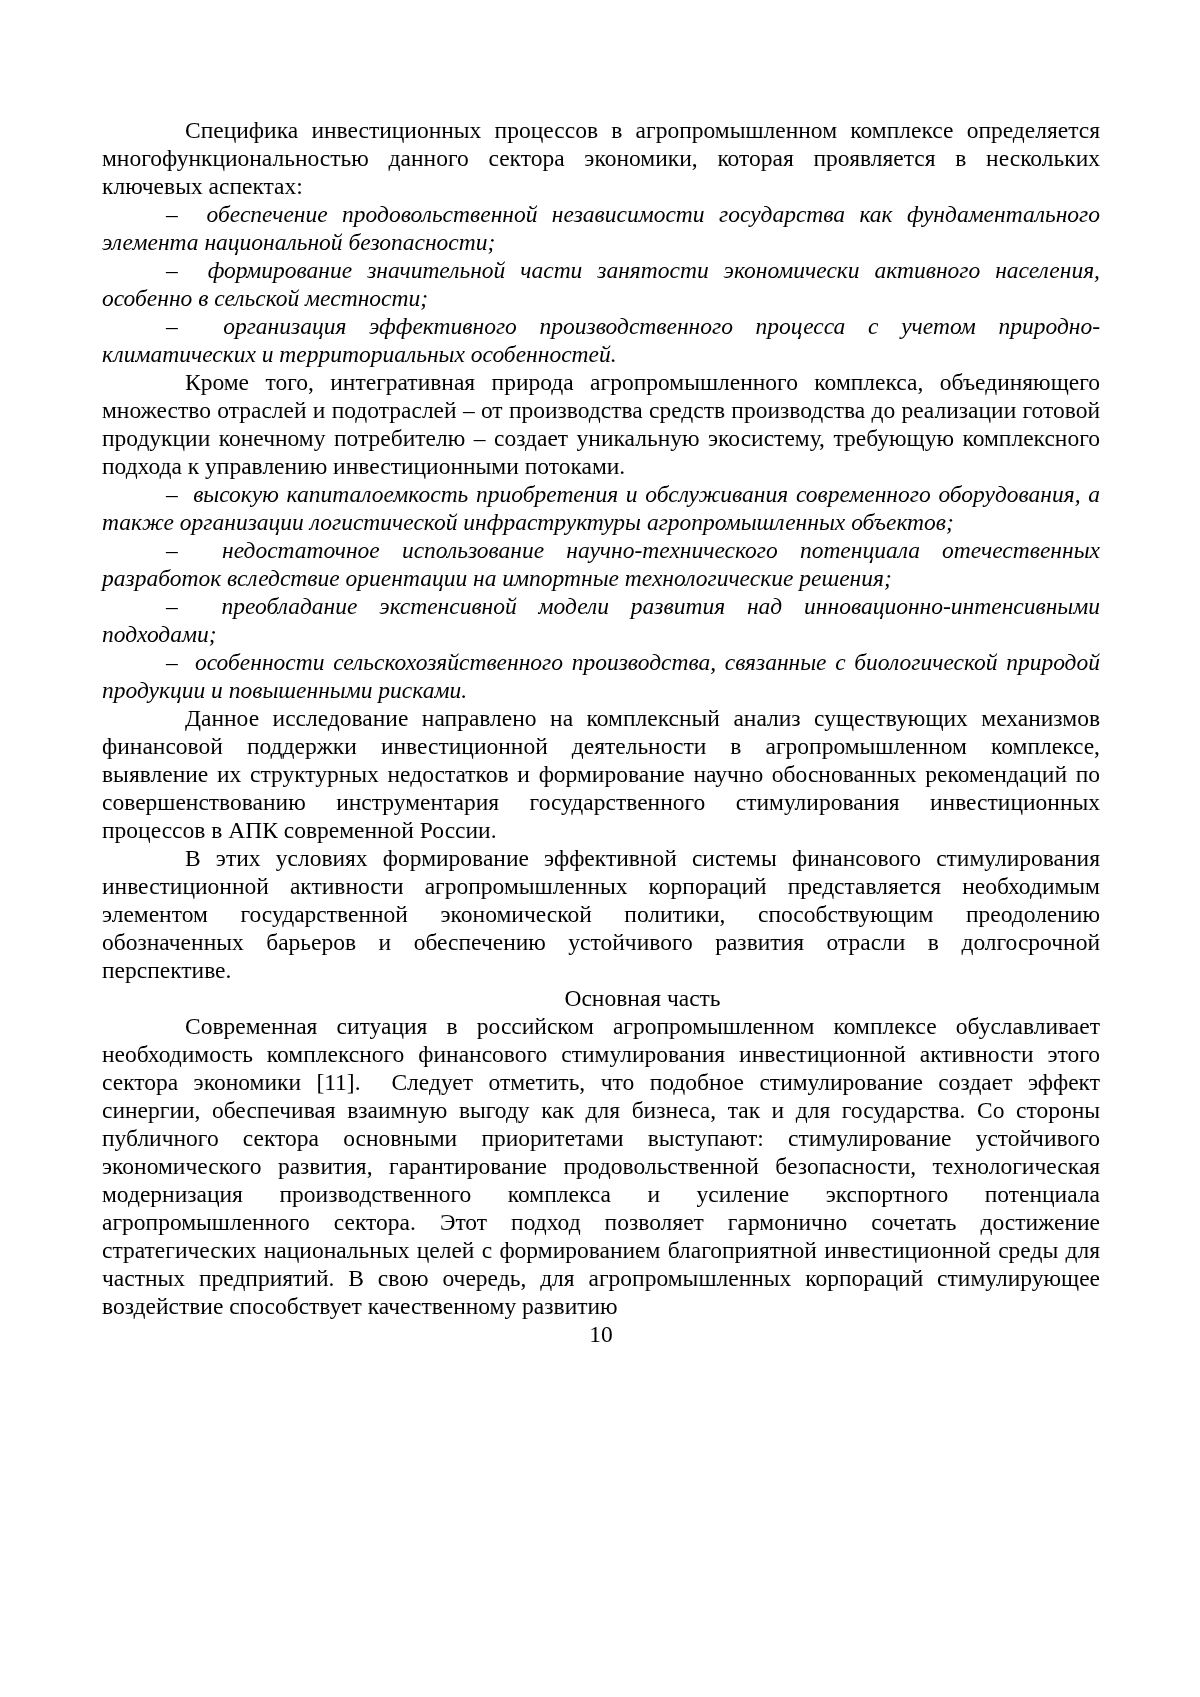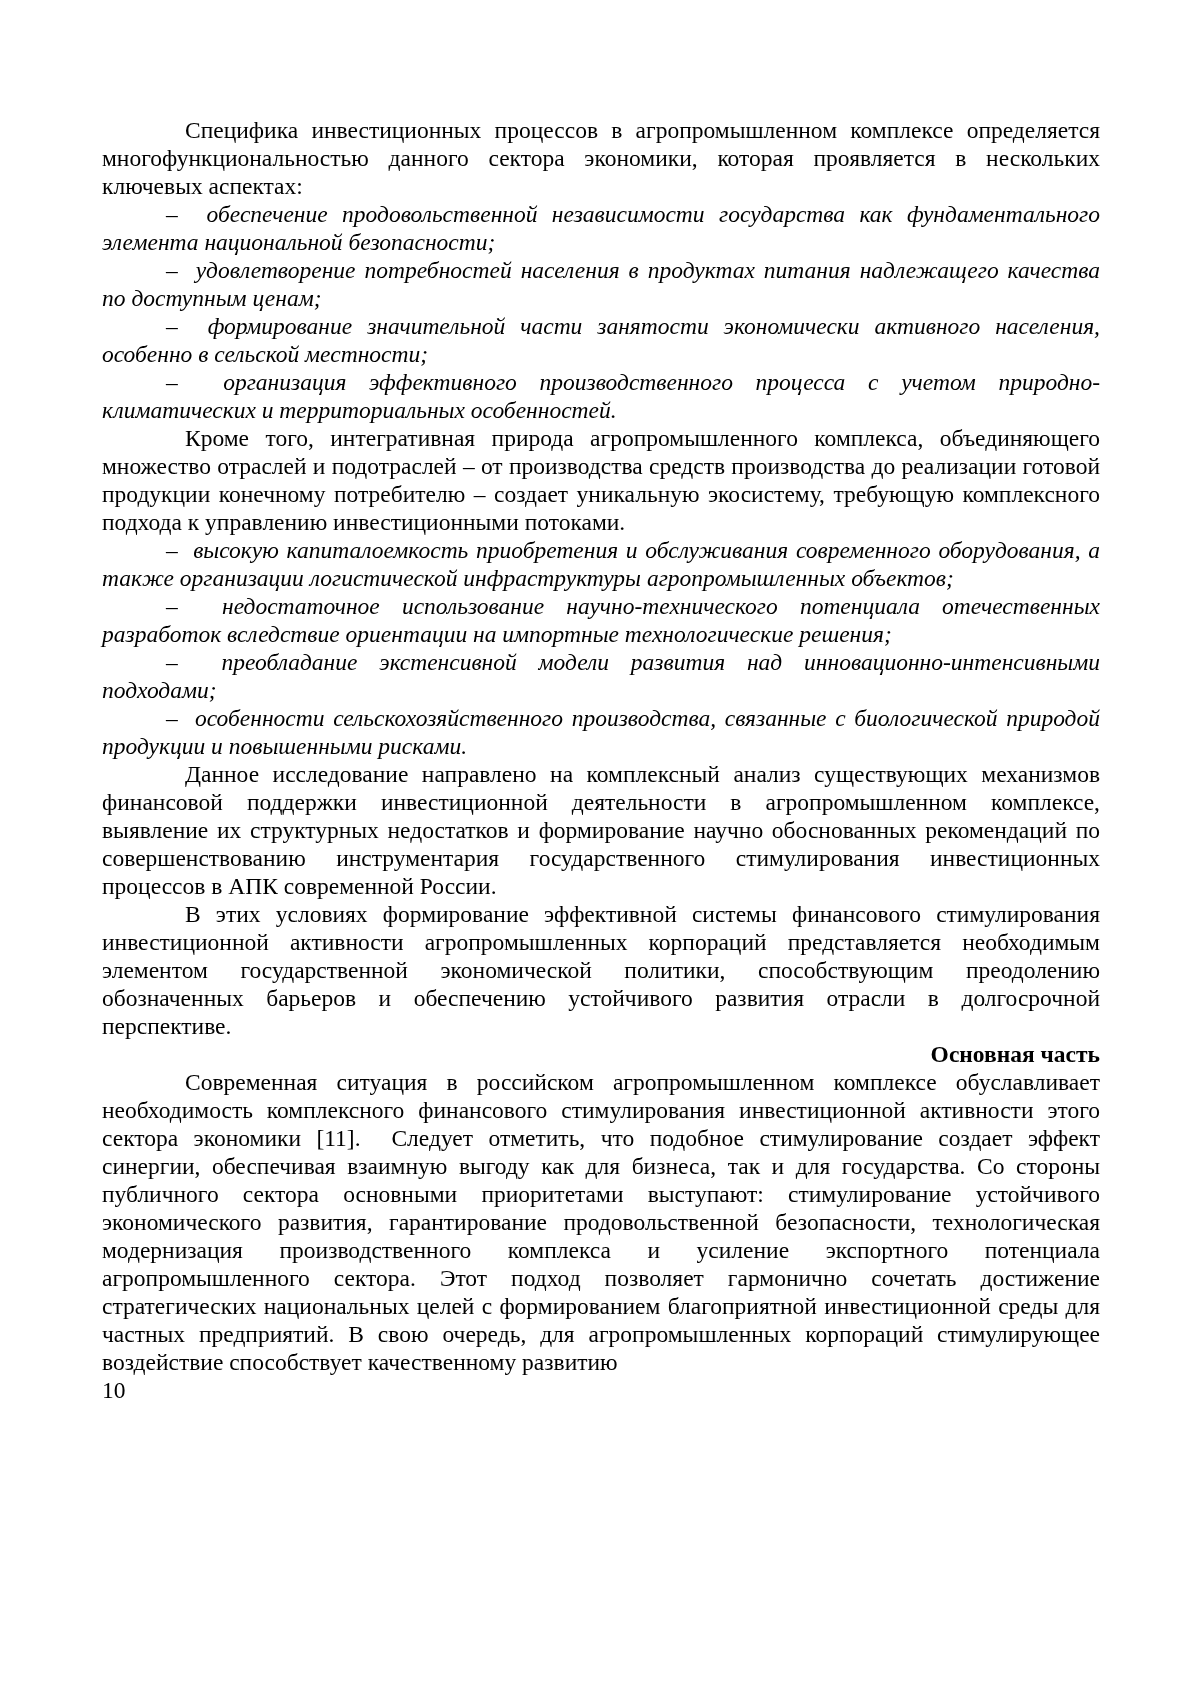--- a/index.html
+++ b/index.html
@@ -27,35 +27,34 @@
   }
   p.para {
     text-indent: 83px;
   }
   p.bullet {
     text-indent: 64px;
     font-style: italic;
   }
   p.heading {
     text-indent: 83px;
-    font-weight: bold;
-    text-align: right;
+    font-weight: normal;
+    text-align: center;
   }
   p.page-number {
-    text-align: left;
+    text-align: center;
     text-indent: 0;
   }
 </style>
 </head>
 <body>
 
 <div class="page">
   <p class="para">Специфика инвестиционных процессов в агропромышленном комплексе определяется многофункциональностью данного сектора экономики, которая проявляется в нескольких ключевых аспектах:</p>
   <p class="bullet">–&nbsp;&nbsp;обеспечение продовольственной независимости государства как фундаментального элемента национальной безопасности;</p>
-  <p class="bullet">–&nbsp;&nbsp;удовлетворение потребностей населения в продуктах питания надлежащего качества по доступным ценам;</p>
   <p class="bullet">–&nbsp;&nbsp;формирование значительной части занятости экономически активного населения, особенно в сельской местности;</p>
   <p class="bullet">–&nbsp;&nbsp;организация эффективного производственного процесса с учетом природно-климатических и территориальных особенностей.</p>
   <p class="para">Кроме того, интегративная природа агропромышленного комплекса, объединяющего множество отраслей и подотраслей – от производства средств производства до реализации готовой продукции конечному потребителю – создает уникальную экосистему, требующую комплексного подхода к управлению инвестиционными потоками.</p>
   <p class="bullet">–&nbsp;&nbsp;высокую капиталоемкость приобретения и обслуживания современного оборудования, а также организации логистической инфраструктуры агропромышленных объектов;</p>
   <p class="bullet">–&nbsp;&nbsp;недостаточное использование научно-технического потенциала отечественных разработок вследствие ориентации на импортные технологические решения;</p>
   <p class="bullet">–&nbsp;&nbsp;преобладание экстенсивной модели развития над инновационно-интенсивными подходами;</p>
   <p class="bullet">–&nbsp;&nbsp;особенности сельскохозяйственного производства, связанные с биологической природой продукции и повышенными рисками.</p>
   <p class="para">Данное исследование направлено на комплексный анализ существующих механизмов финансовой поддержки инвестиционной деятельности в агропромышленном комплексе, выявление их структурных недостатков и формирование научно обоснованных рекомендаций по совершенствованию инструментария государственного стимулирования инвестиционных процессов в АПК современной России.</p>
   <p class="para">В этих условиях формирование эффективной системы финансового стимулирования инвестиционной активности агропромышленных корпораций представляется необходимым элементом государственной экономической политики, способствующим преодолению обозначенных барьеров и обеспечению устойчивого развития отрасли в долгосрочной перспективе.</p>
   <p class="heading">Основная часть</p>

